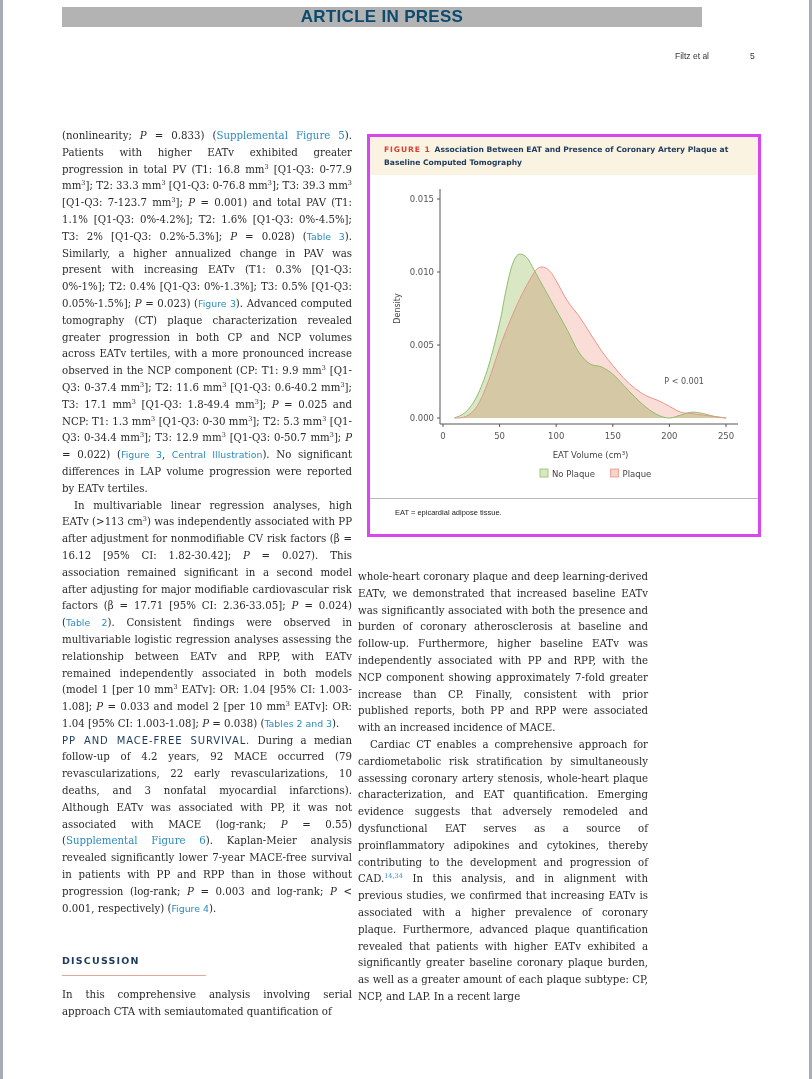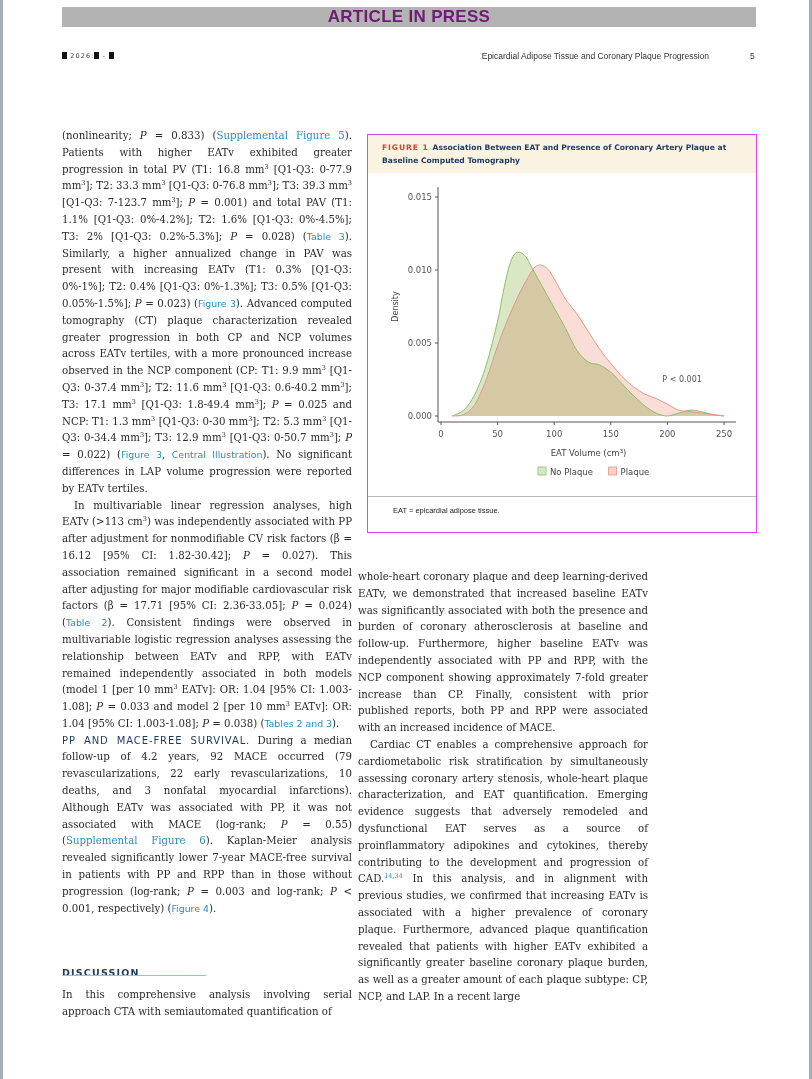--- a/index.html
+++ b/index.html
@@ -7,22 +7,22 @@
       width: 812px; height: 1079px; overflow: hidden;
       background: #ffffff;
       position: relative;
       font-family: "DejaVu Serif", serif;
       color: #222;
     }
     .frame-left { position: absolute; left: 0; top: 0; width: 3px; height: 1079px; background: #a7adb4; }
     .frame-right { position: absolute; right: 0; top: 0; width: 3px; height: 1079px; background: #a7adb4; }
 
     .aip-banner {
-      position: absolute; left: 62px; top: 7px; width: 694px; height: 20px;
-      background: #b3b3b3; color: #701a75; text-align: center;
+      position: absolute; left: 62px; top: 7px; width: 640px; height: 20px;
+      background: #b3b3b3; color: #0c4a6e; text-align: center;
       font-family: "Liberation Sans", sans-serif; font-weight: bold; font-size: 17px; line-height: 20px;
       letter-spacing: 0.3px;
     }
     .running-left {
       position: absolute; left: 62px; top: 48px;
       font-family: "DejaVu Sans", sans-serif; font-size: 6.5px; letter-spacing: 1.1px; color: #444;
       line-height: 16px;
     }
     .running-right {
       position: absolute; right: 103px; top: 48px; text-align: right;
@@ -48,28 +48,28 @@
     .it { font-style: italic; }
     sup { font-size: 6.5px; line-height: 0; }
     .cite { color: #2a8bbf; }
     .sec-head {
       font-family: "DejaVu Sans", sans-serif; font-weight: normal; font-size: 10px;
       letter-spacing: 0.9px; color: #1c3a5e;
     }
     .discussion-head {
       position: absolute; left: 62px; top: 955px;
       font-family: "DejaVu Sans", sans-serif; font-weight: bold; font-size: 9.5px;
-      letter-spacing: 1.2px; color: #1c3a5e; margin-top: 12px;
+      letter-spacing: 1.2px; color: #1c3a5e;
     }
     .discussion-rule { position: absolute; left: 62px; top: 975px; width: 144px; height: 1px; background: #e7a49a; }
     .discussion-text { left: 62px; top: 987px; }
 
     .figure-box {
       position: absolute; left: 367px; top: 134px; width: 388px; height: 397px;
-      border: 1px solid #d946ef; background: #fff;
+      border: 3px solid #d946ef; background: #fff;
     }
     .figure-header {
       background: #fbf3e1; padding: 6px 14px 6px 14px; height: 26px;
       font-family: "DejaVu Sans", sans-serif; font-size: 7.6px; line-height: 13px; font-weight: bold; color: #1c3a5e;
     }
     .fig-label { color: #d84034; letter-spacing: 0.9px; margin-right: 4px; }
     .figure-caption-sep { position: absolute; left: 0; top: 361px; width: 388px; height: 1px; background: #b9b9b9; }
     .figure-footnote {
       position: absolute; left: 16px; top: 371px;
       font-family: Liberation Sans, sans-serif; font-size: 7.5px; color: #222; margin-left: 9px;
@@ -79,24 +79,23 @@
   </style>
 </head>
 <body>
 
 <div class="frame-left"></div>
 <div class="frame-right"></div>
 
 <div class="aip-banner">ARTICLE IN PRESS</div>
 
 <div class="running-left">
-  <div><span class="sq"></span> <span>2026:</span><span class="sq"></span> - <span class="sq"></span></div>
 </div>
 <div class="running-right">
-  <div>Epicardial Adipose Tissue and Coronary Plaque Progression</div>
+  <div>Filtz et al</div>
 </div>
 <div class="page-number">5</div>
 
 <div class="col col-left">
   <p id="lp1"><span>(nonlinearity; </span><span class="it">P</span><span> = 0.833) (</span><span class="link-serif">Supplemental Figure 5</span><span>). Patients with higher EATv exhibited greater progression in total PV (T1: 16.8 mm</span><sup>3</sup><span> [Q1-Q3: 0-77.9 mm</span><sup>3</sup><span>]; T2: 33.3 mm</span><sup>3</sup><span> [Q1-Q3: 0-76.8 mm</span><sup>3</sup><span>]; T3: 39.3 mm</span><sup>3</sup><span> [Q1-Q3: 7-123.7 mm</span><sup>3</sup><span>]; </span><span class="it">P</span><span> = 0.001) and total PAV (T1: 1.1% [Q1-Q3: 0%-4.2%]; T2: 1.6% [Q1-Q3: 0%-4.5%]; T3: 2% [Q1-Q3: 0.2%-5.3%]; </span><span class="it">P</span><span> = 0.028) (</span><span class="link">Table 3</span><span>). Similarly, a higher annualized change in PAV was present with increasing EATv (T1: 0.3% [Q1-Q3: 0%-1%]; T2: 0.4% [Q1-Q3: 0%-1.3%]; T3: 0.5% [Q1-Q3: 0.05%-1.5%]; </span><span class="it">P</span><span> = 0.023) (</span><span class="link">Figure 3</span><span>). Advanced computed tomography (CT) plaque characterization revealed greater progression in both CP and NCP volumes across EATv tertiles, with a more pronounced increase observed in the NCP component (CP: T1: 9.9 mm</span><sup>3</sup><span> [Q1-Q3: 0-37.4 mm</span><sup>3</sup><span>]; T2: 11.6 mm</span><sup>3</sup><span> [Q1-Q3: 0.6-40.2 mm</span><sup>3</sup><span>]; T3: 17.1 mm</span><sup>3</sup><span> [Q1-Q3: 1.8-49.4 mm</span><sup>3</sup><span>]; </span><span class="it">P</span><span> = 0.025 and NCP: T1: 1.3 mm</span><sup>3</sup><span> [Q1-Q3: 0-30 mm</span><sup>3</sup><span>]; T2: 5.3 mm</span><sup>3</sup><span> [Q1-Q3: 0-34.4 mm</span><sup>3</sup><span>]; T3: 12.9 mm</span><sup>3</sup><span> [Q1-Q3: 0-50.7 mm</span><sup>3</sup><span>]; </span><span class="it">P</span><span> = 0.022) (</span><span class="link">Figure 3</span><span>, </span><span class="link">Central Illustration</span><span>). No significant differences in LAP volume progression were reported by EATv tertiles.</span></p>
   <p class="indent" id="lp2"><span>In multivariable linear regression analyses, high EATv (&gt;113 cm</span><sup>3</sup><span>) was independently associated with PP after adjustment for nonmodifiable CV risk factors (β = 16.12 [95% CI: 1.82-30.42]; </span><span class="it">P</span><span> = 0.027). This association remained significant in a second model after adjusting for major modifiable cardiovascular risk factors (β = 17.71 [95% CI: 2.36-33.05]; </span><span class="it">P</span><span> = 0.024) (</span><span class="link">Table 2</span><span>). Consistent findings were observed in multivariable logistic regression analyses assessing the relationship between EATv and RPP, with EATv remained independently associated in both models (model 1 [per 10 mm</span><sup>3</sup><span> EATv]: OR: 1.04 [95% CI: 1.003-1.08]; </span><span class="it">P</span><span> = 0.033 and model 2 [per 10 mm</span><sup>3</sup><span> EATv]: OR: 1.04 [95% CI: 1.003-1.08]; </span><span class="it">P</span><span> = 0.038) (</span><span class="link">Tables 2 and 3</span><span>).</span></p>
   <p><span class="sec-head">PP AND MACE-FREE SURVIVAL.</span><span id="lp3"><span> During a median follow-up of 4.2 years, 92 MACE occurred (79 revascularizations, 22 early revascularizations, 10 deaths, and 3 nonfatal myocardial infarctions). Although EATv was associated with PP, it was not associated with MACE (log-rank; </span><span class="it">P</span><span> = 0.55) (</span><span class="link-serif">Supplemental Figure 6</span><span>). Kaplan-Meier analysis revealed significantly lower 7-year MACE-free survival in patients with PP and RPP than in those without progression (log-rank; </span><span class="it">P</span><span> = 0.003 and log-rank; </span><span class="it">P</span><span> &lt; 0.001, respectively) (</span><span class="link">Figure 4</span><span>).</span></span></p>
 </div>
 
 <div class="discussion-head">DISCUSSION</div>

